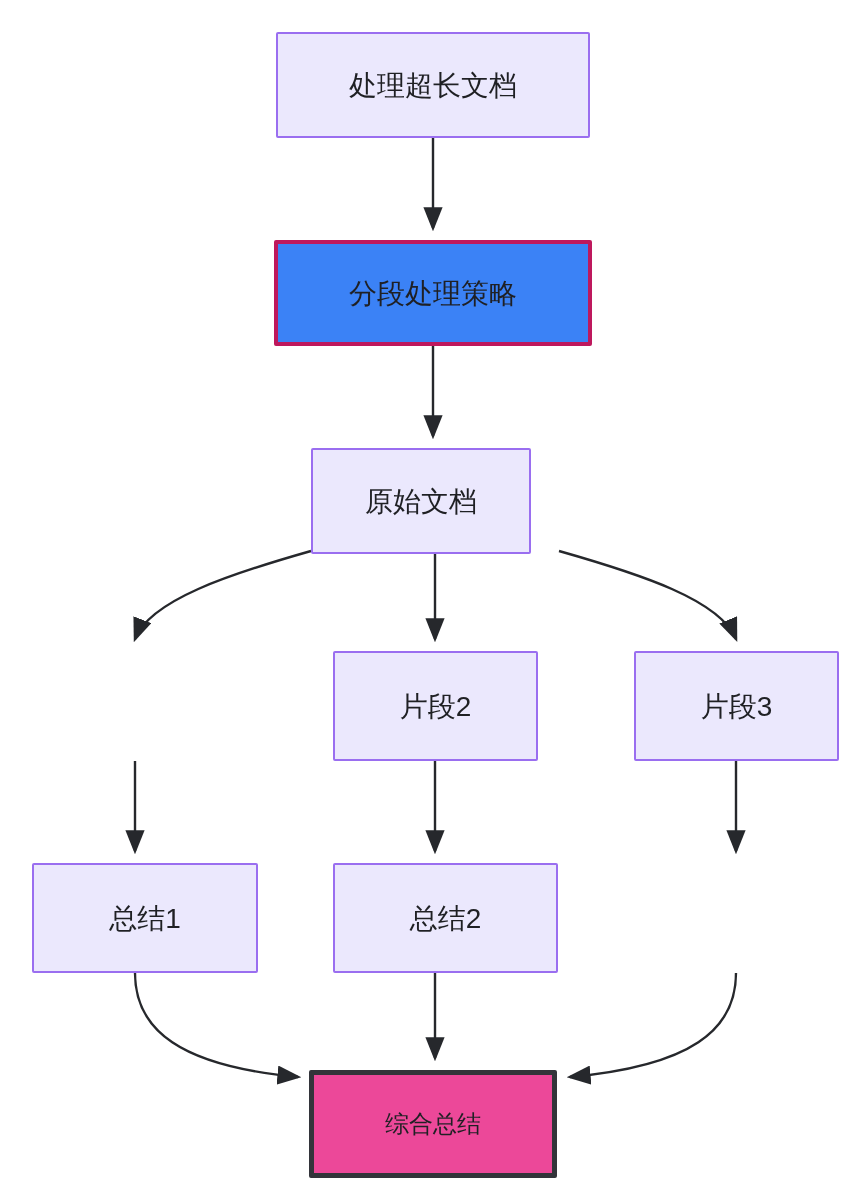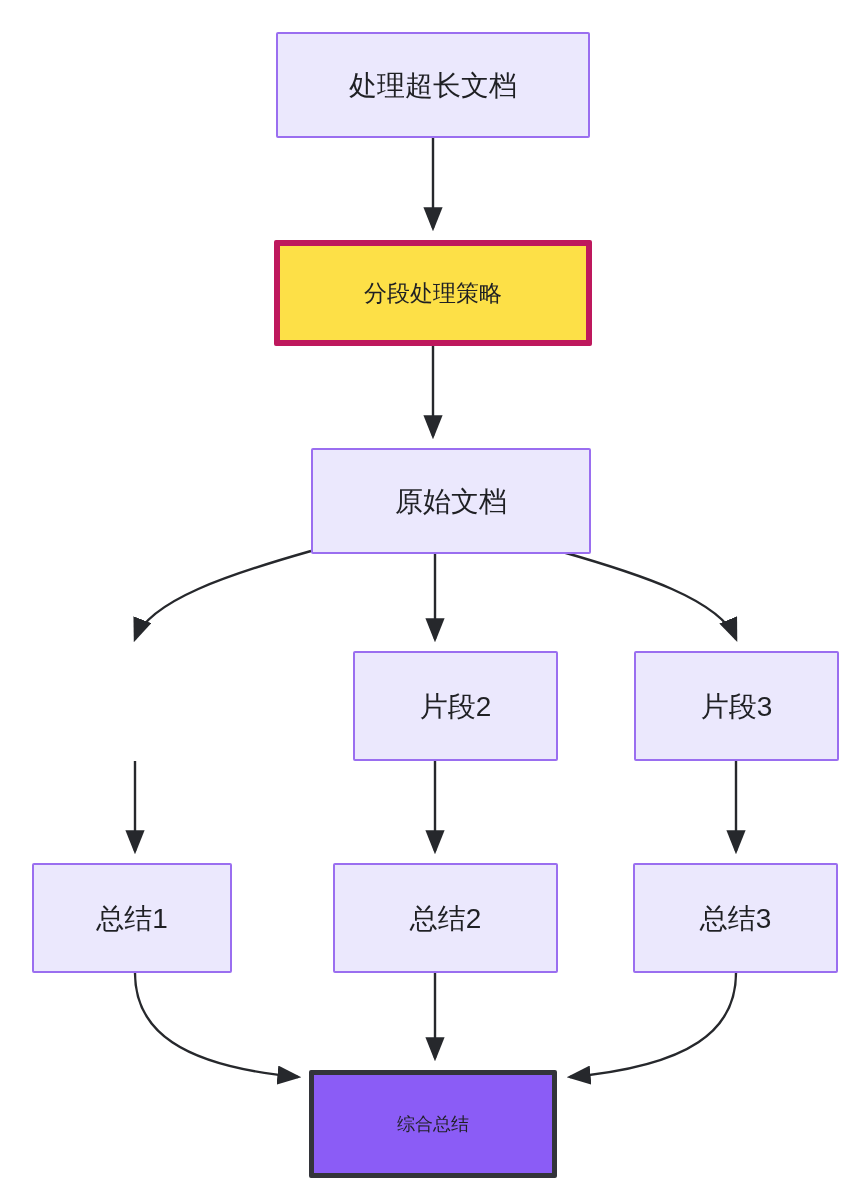--- a/index.html
+++ b/index.html
@@ -42,31 +42,31 @@
   }
   
   .node.style-light {
     background: #ebe8fd;
     border: 2px solid #9a6ef0;
     border-radius: 2px;
     font-size: 28px;
   }
   
   .node.style-strong {
-    background: #fde047;
-    border: 6px solid #be185d;
+    background: #3b82f6;
+    border: 4px solid #be185d;
     border-radius: 2px;
-    font-size: 23px;
+    font-size: 28px;
   }
   
   .node.style-green {
-    background: #8b5cf6;
+    background: #ec4899;
     border: 5px solid #33343a;
     border-radius: 2px;
-    font-size: 18px;
+    font-size: 24px;
   }
 </style>
 </head>
 <body>
 
 <div id="diagram">
 
   <svg id="edges" width="852" height="1196" viewBox="0 0 852 1196" xmlns="http://www.w3.org/2000/svg">
     <defs>
       <marker id="arrowhead" markerWidth="10" markerHeight="8" refX="8.6" refY="4" orient="auto" markerUnits="strokeWidth">
@@ -98,42 +98,39 @@
   </svg>
 
   <div class="node style-light" style="left:276px; top:32px; width:314px; height:106px;">
     <span class="node-label">处理超长文档</span>
   </div>
 
   <div class="node style-strong" style="left:274px; top:240px; width:318px; height:106px;">
     <span class="node-label">分段处理策略</span>
   </div>
 
-  <div class="node style-light" style="left:311px; top:448px; width:280px; height:106px;">
+  <div class="node style-light" style="left:311px; top:448px; width:220px; height:106px;">
     <span class="node-label">原始文档</span>
   </div>
 
 
-  <div class="node style-light" style="left:333px; top:651px; width:205px; height:110px;margin-left:20px;">
+  <div class="node style-light" style="left:333px; top:651px; width:205px; height:110px;">
     <span class="node-label">片段2</span>
   </div>
 
   <div class="node style-light" style="left:634px; top:651px; width:205px; height:110px;">
     <span class="node-label">片段3</span>
   </div>
 
-  <div class="node style-light" style="left:32px; top:863px; width:200px; height:110px;align-items:center;">
+  <div class="node style-light" style="left:32px; top:863px; width:226px; height:110px;align-items:center;">
     <span class="node-label">总结1</span>
   </div>
 
   <div class="node style-light" style="left:333px; top:863px; width:225px; height:110px;">
     <span class="node-label">总结2</span>
   </div>
 
-  <div class="node style-light" style="left:633px; top:863px; width:205px; height:110px;">
-    <span class="node-label">总结3</span>
-  </div>
 
   <div class="node style-green" style="left:309px; top:1070px; width:248px; height:108px;">
     <span class="node-label">综合总结</span>
   </div>
 
 </div>
 
 </body></html>

